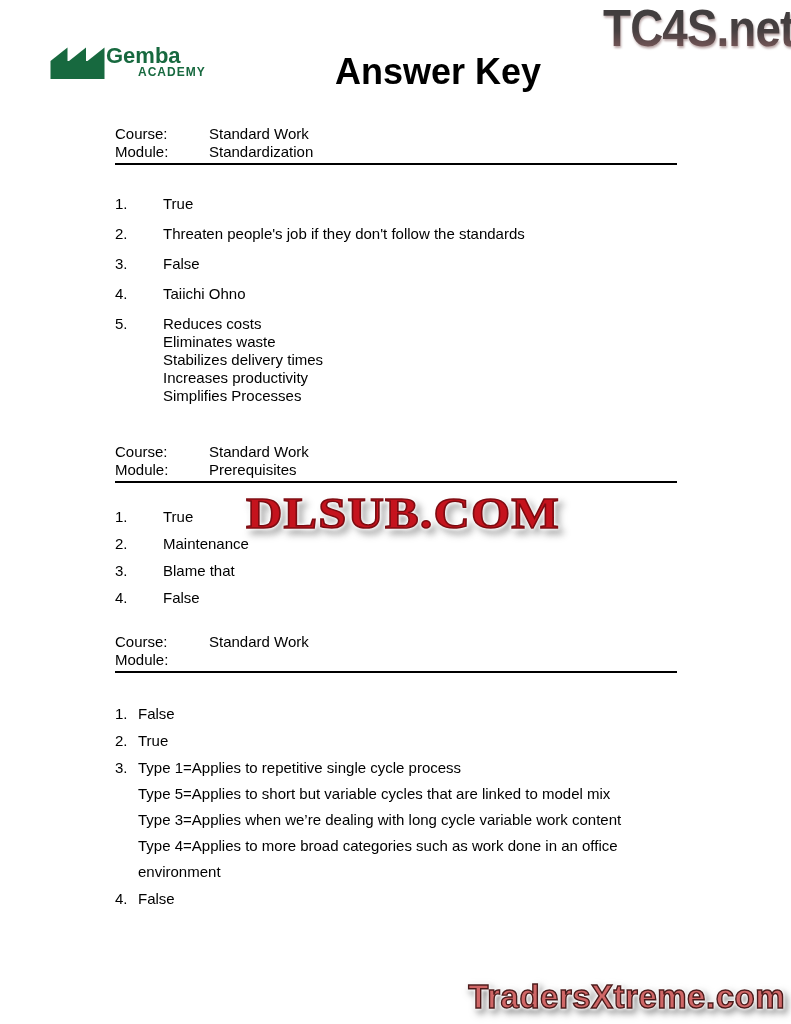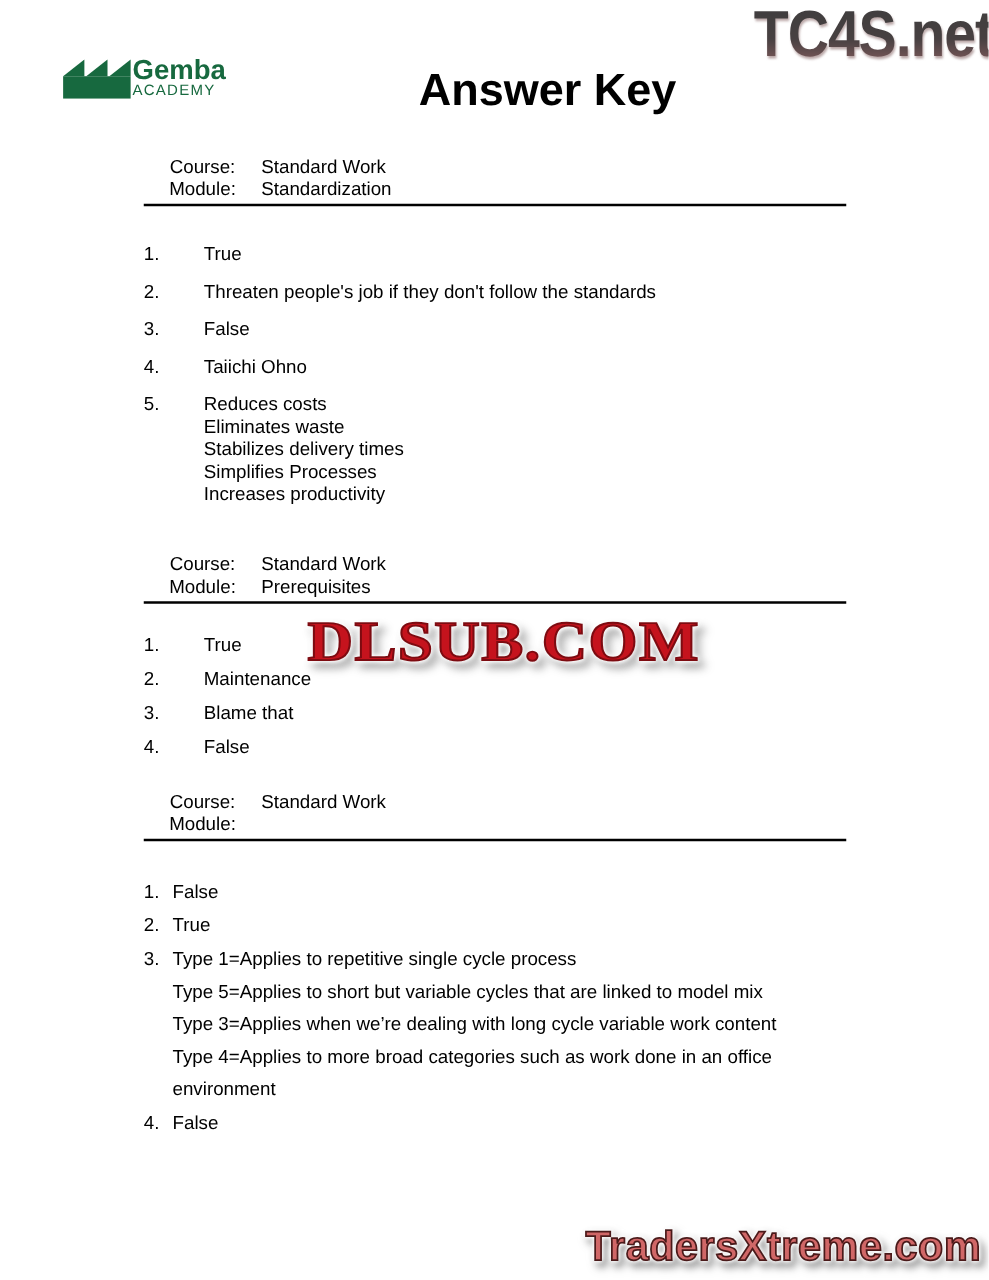--- a/index.html
+++ b/index.html
@@ -38,24 +38,25 @@
     position: absolute; left: 50px; top: 45px;
     display: flex; align-items: flex-start; gap: 0;
   }
   .logo svg { display: block; margin-top: 2px; }
   .logo-name {
     font-size: 22px; font-weight: bold;
     color: var(--logo-green, #17693f);
     line-height: 21px;
   }
   .logo-tagline {
-    font-size: 12px; font-weight: normal;
+    font-size: 12px; font-weight: bold;
     letter-spacing: 1px;
     color: var(--logo-green, #17693f);
     line-height: 13px;
+    margin-left: 32px;
   }
 
   
   .title {
     position: absolute; left: 335px; top: 51px;
     margin: 0;
     font-size: 36px; font-weight: bold;
     white-space: nowrap;
   }
 
@@ -64,21 +65,21 @@
     position: absolute; left: 115px; top: 125px;
     width: 562px;
     font-size: 15px;
   }
   .sec-head {
     border-bottom: 2px solid var(--rule-color, #000);
     padding-bottom: 2px;
     line-height: 18px;
   }
   .sec-row { display: flex; }
-  .sec-label { width: 94px; flex: none; text-align: center; }
+  .sec-label { width: 94px; flex: none; }
 
   .list { margin-top: 30px; }
   .item { display: flex; line-height: 18px; margin-bottom: 12px; }
   .item .num { width: 48px; flex: none; }
   .item-lines { flex: 1; }
   .item-lines .line { display: block; }
 
   .sec2 { margin-top: 38px; }
   .sec2 .list { margin-top: 25px; }
   .sec2 .item { margin-bottom: 9px; }
@@ -176,22 +177,22 @@
             <div class="item-lines">
               <div class="line">Taiichi Ohno</div>
             </div>
           </div>
           <div class="item">
             <span class="num">5.</span>
             <div class="item-lines">
               <div class="line">Reduces costs</div>
               <div class="line">Eliminates waste</div>
               <div class="line">Stabilizes delivery times</div>
+              <div class="line">Increases productivity</div>
               <div class="line">Simplifies Processes</div>
-              <div class="line">Increases productivity</div>
             </div>
           </div>
         </div>
     </section>
 
     <section class="sec sec2">
       <div class="sec-head">
         <div class="sec-row">
           <span class="sec-label">Course:</span>
           <span class="sec-val">Standard Work</span>

